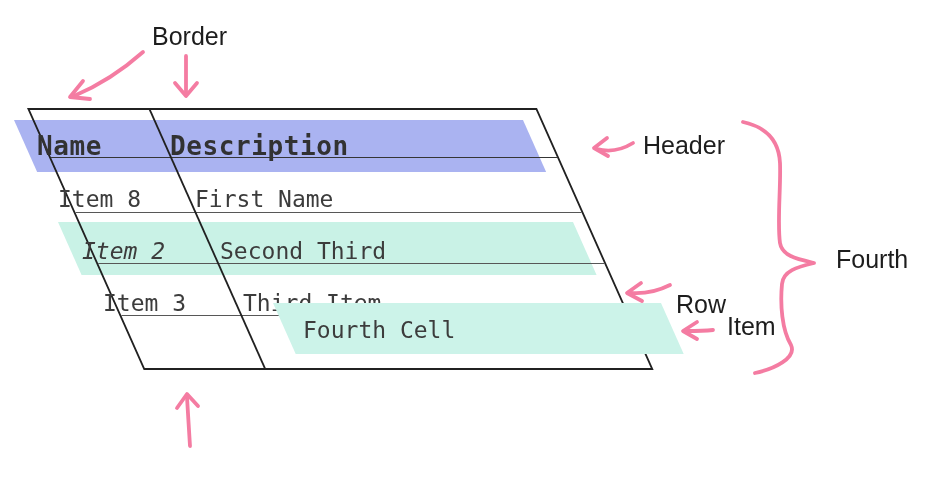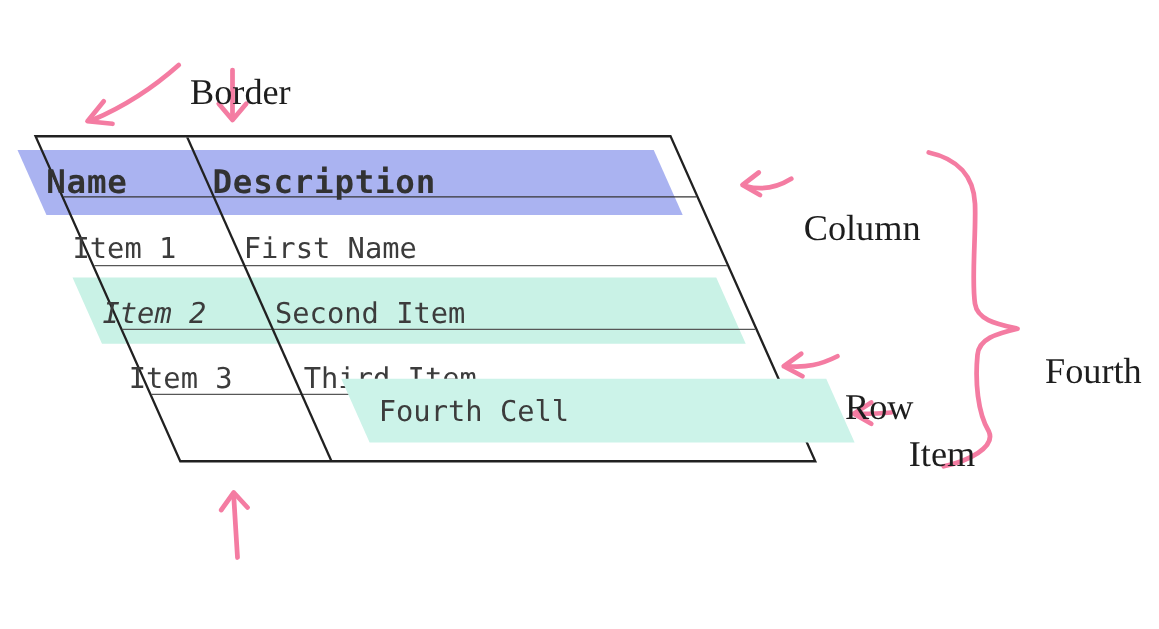--- a/index.html
+++ b/index.html
@@ -38,25 +38,25 @@
   .cell-box{position:absolute;left:273px;top:303px;width:388px;height:51px;
             background:var(--cell-highlight,#ccf3e9);transform:skewX(24deg);transform-origin:0 0;z-index:4;}
   .t-d4{left:303px;top:319px;z-index:5;}
 
   
   #ink{position:absolute;left:0;top:0;z-index:6;pointer-events:none;}
   .ink{stroke:var(--annotation,#f47ca2);stroke-width:3.8;fill:none;
        stroke-linecap:round;stroke-linejoin:round;}
 
   
-  .lbl{position:absolute;font-family:Liberation Serif, serif;font-size:29px;line-height:1;
-       color:var(--label-text,#1d1d1d);z-index:7;white-space:nowrap;margin-top:36px;}
+  .lbl{position:absolute;font-family:Liberation Sans, sans-serif;font-size:25px;line-height:1;
+       color:var(--label-text,#1d1d1d);z-index:7;white-space:nowrap;}
   .lbl-border{left:152px;top:24px;}
   .lbl-header{left:643px;top:133px;}
-  .lbl-row{left:676px;top:276px;}
+  .lbl-row{left:676px;top:292px;}
   .lbl-cell{left:727px;top:314px;}
   .lbl-table{left:836px;top:247px;}
   .lbl-column{left:149px;top:461px;}
 </style>
 </head>
 <body>
 
 <div id="canvas">
 
   <div class="band header-hl"></div>
@@ -65,24 +65,24 @@
   <div class="tbl">
     <div class="hline l-a"></div>
     <div class="hline l-b"></div>
     <div class="hline l-c"></div>
     <div class="hline l-d"></div>
     <div class="vline"></div>
   </div>
 
   <div class="ctext th t-name">Name</div>
   <div class="ctext th t-desc">Description</div>
-  <div class="ctext t-i1">Item 1</div>
+  <div class="ctext t-i1">Item 8</div>
   <div class="ctext t-d1">First Name</div>
   <div class="ctext t-i2">Item 2</div>
-  <div class="ctext t-d2">Second Item</div>
+  <div class="ctext t-d2">Second Third</div>
   <div class="ctext t-i3">Item 3</div>
   <div class="ctext t-d3">Third Item</div>
 
   <div class="cell-box"></div>
   <div class="ctext t-d4">Fourth Cell</div>
 
   <svg id="ink" width="927" height="503" viewBox="0 0 927 503">
 
     <path class="ink" d="M143 52 C 125 68, 100 85, 74 96"></path>
     <path class="ink" d="M83 81 L70 97 L90 99"></path>
@@ -99,18 +99,18 @@
     <path class="ink" d="M713 330 C 703 331, 696 331, 687 331"></path>
     <path class="ink" d="M697 322 L683 331 L697 339"></path>
 
     <path class="ink" d="M190 446 C 189 432, 188 412, 187 397"></path>
     <path class="ink" d="M177 408 L187 394 L198 406"></path>
 
     <path class="ink" d="M743 122 C 766 127, 779 141, 780 163 C 781 186, 777 223, 780 243 C 782 256, 797 259, 814 263 C 797 267, 783 271, 782 284 C 780 305, 782 330, 791 345 C 797 358, 774 369, 755 373"></path>
   </svg>
 
   <div class="lbl lbl-border">Border</div>
-  <div class="lbl lbl-header">Column</div>
+  <div class="lbl lbl-header">Header</div>
   <div class="lbl lbl-row">Row</div>
   <div class="lbl lbl-cell">Item</div>
   <div class="lbl lbl-table">Fourth</div>
 
 </div>
 
 </body></html>

